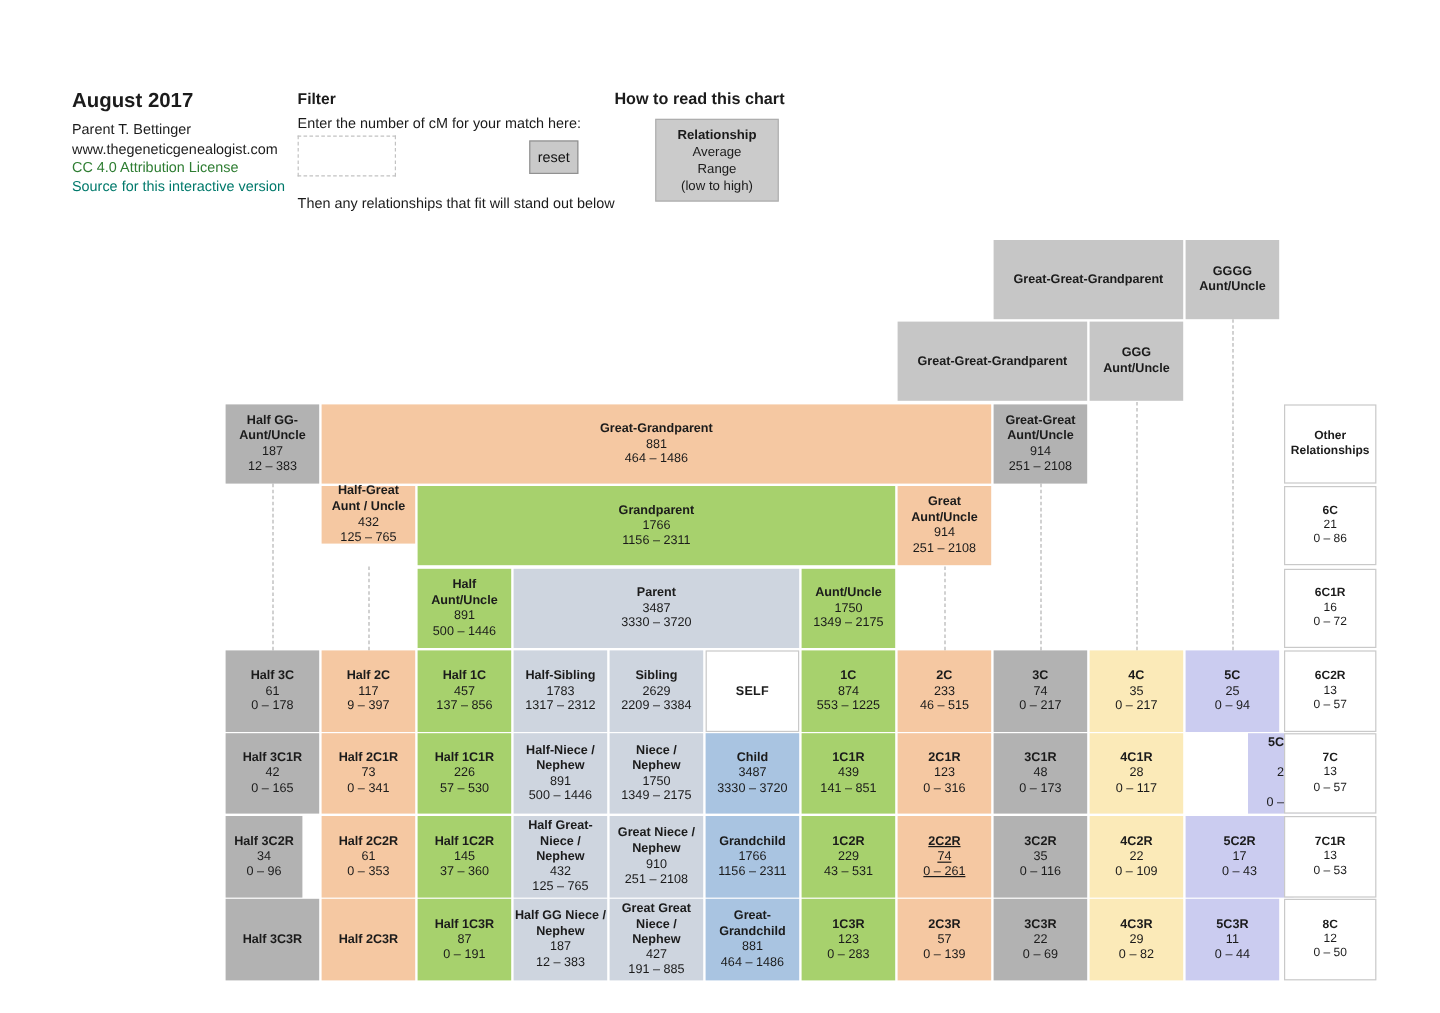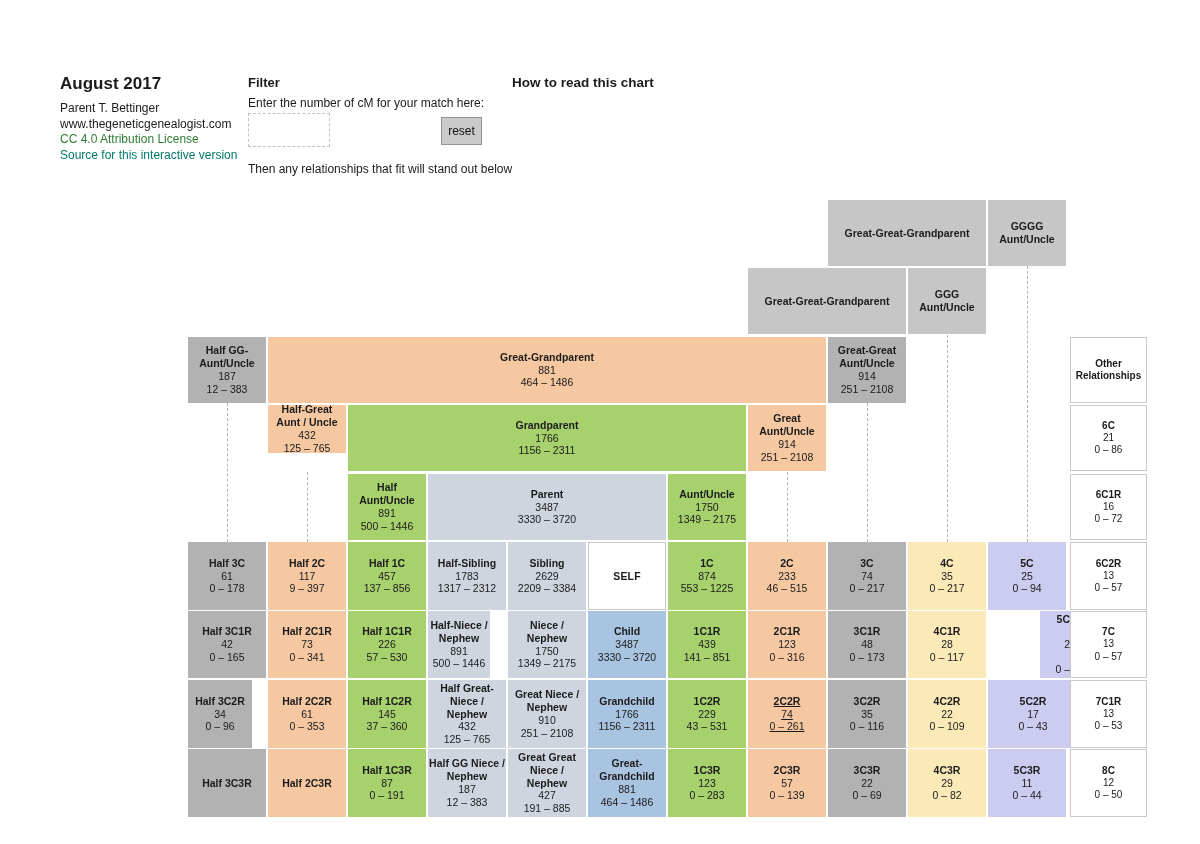--- a/index.html
+++ b/index.html
@@ -56,20 +56,26 @@
     <span class="link-teal">Source for this interactive version</span>
   </div>
 
   <div class="abs filter-heading">Filter</div>
   <div class="abs filter-instruction">Enter the number of cM for your match here:</div>
   <input class="abs cm-input" type="text" value="" style="">
   <button class="abs reset-btn">reset</button>
   <div class="abs filter-note">Then any relationships that fit will stand out below</div>
 
   <div class="abs howto-heading">How to read this chart</div>
+  <div class="abs legend-box">
+    <div class="l0">Relationship</div>
+    <div>Average</div>
+    <div>Range</div>
+    <div>(low to high)</div>
+  </div>
 
   <div id="grid">
       <div class="connector" style="left: 227px; top: 403px; height: 139px;"></div>
       <div class="connector" style="left: 307px; top: 472px; height: 70px;"></div>
       <div class="connector" style="left: 787px; top: 472px; height: 70px;"></div>
       <div class="connector" style="left: 867px; top: 403px; height: 139px;"></div>
       <div class="connector" style="left: 947px; top: 335px; height: 207px;"></div>
       <div class="connector" style="left: 1027px; top: 266px; height: 276px;"></div>
       <div class="cell graylight" style="left: 828px; top: 200px; width: 158px; height: 66px; background: rgb(198, 198, 198);">
         <div class="clabel">Great-Great-Grandparent</div>
@@ -207,21 +213,21 @@
       <div class="cell orange" style="left: 268px; top: 611px; width: 78px; height: 67px; background: rgb(245, 200, 162);">
         <div class="clabel">Half 2C1R</div>
         <div>73</div>
         <div>0 – 341</div>
       </div>
       <div class="cell green" style="left: 348px; top: 611px; width: 78px; height: 67px; background: rgb(167, 209, 109);">
         <div class="clabel">Half 1C1R</div>
         <div>226</div>
         <div>57 – 530</div>
       </div>
-      <div class="cell bluegray" style="left: 428px; top: 611px; width: 62px; height: 67px; background: rgb(206, 213, 223); text-align: center;">
+      <div class="cell bluegray" style="left: 428px; top: 611px; width: 78px; height: 67px; background: rgb(206, 213, 223); text-align: center;">
         <div class="clabel">Half-Niece / Nephew</div>
         <div>891</div>
         <div>500 – 1446</div>
       </div>
       <div class="cell bluegray" style="left: 508px; top: 611px; width: 78px; height: 67px; background: rgb(206, 213, 223);">
         <div class="clabel">Niece / Nephew</div>
         <div>1750</div>
         <div>1349 – 2175</div>
       </div>
       <div class="cell blue" style="left: 588px; top: 611px; width: 78px; height: 67px; background: rgb(169, 196, 225);">

